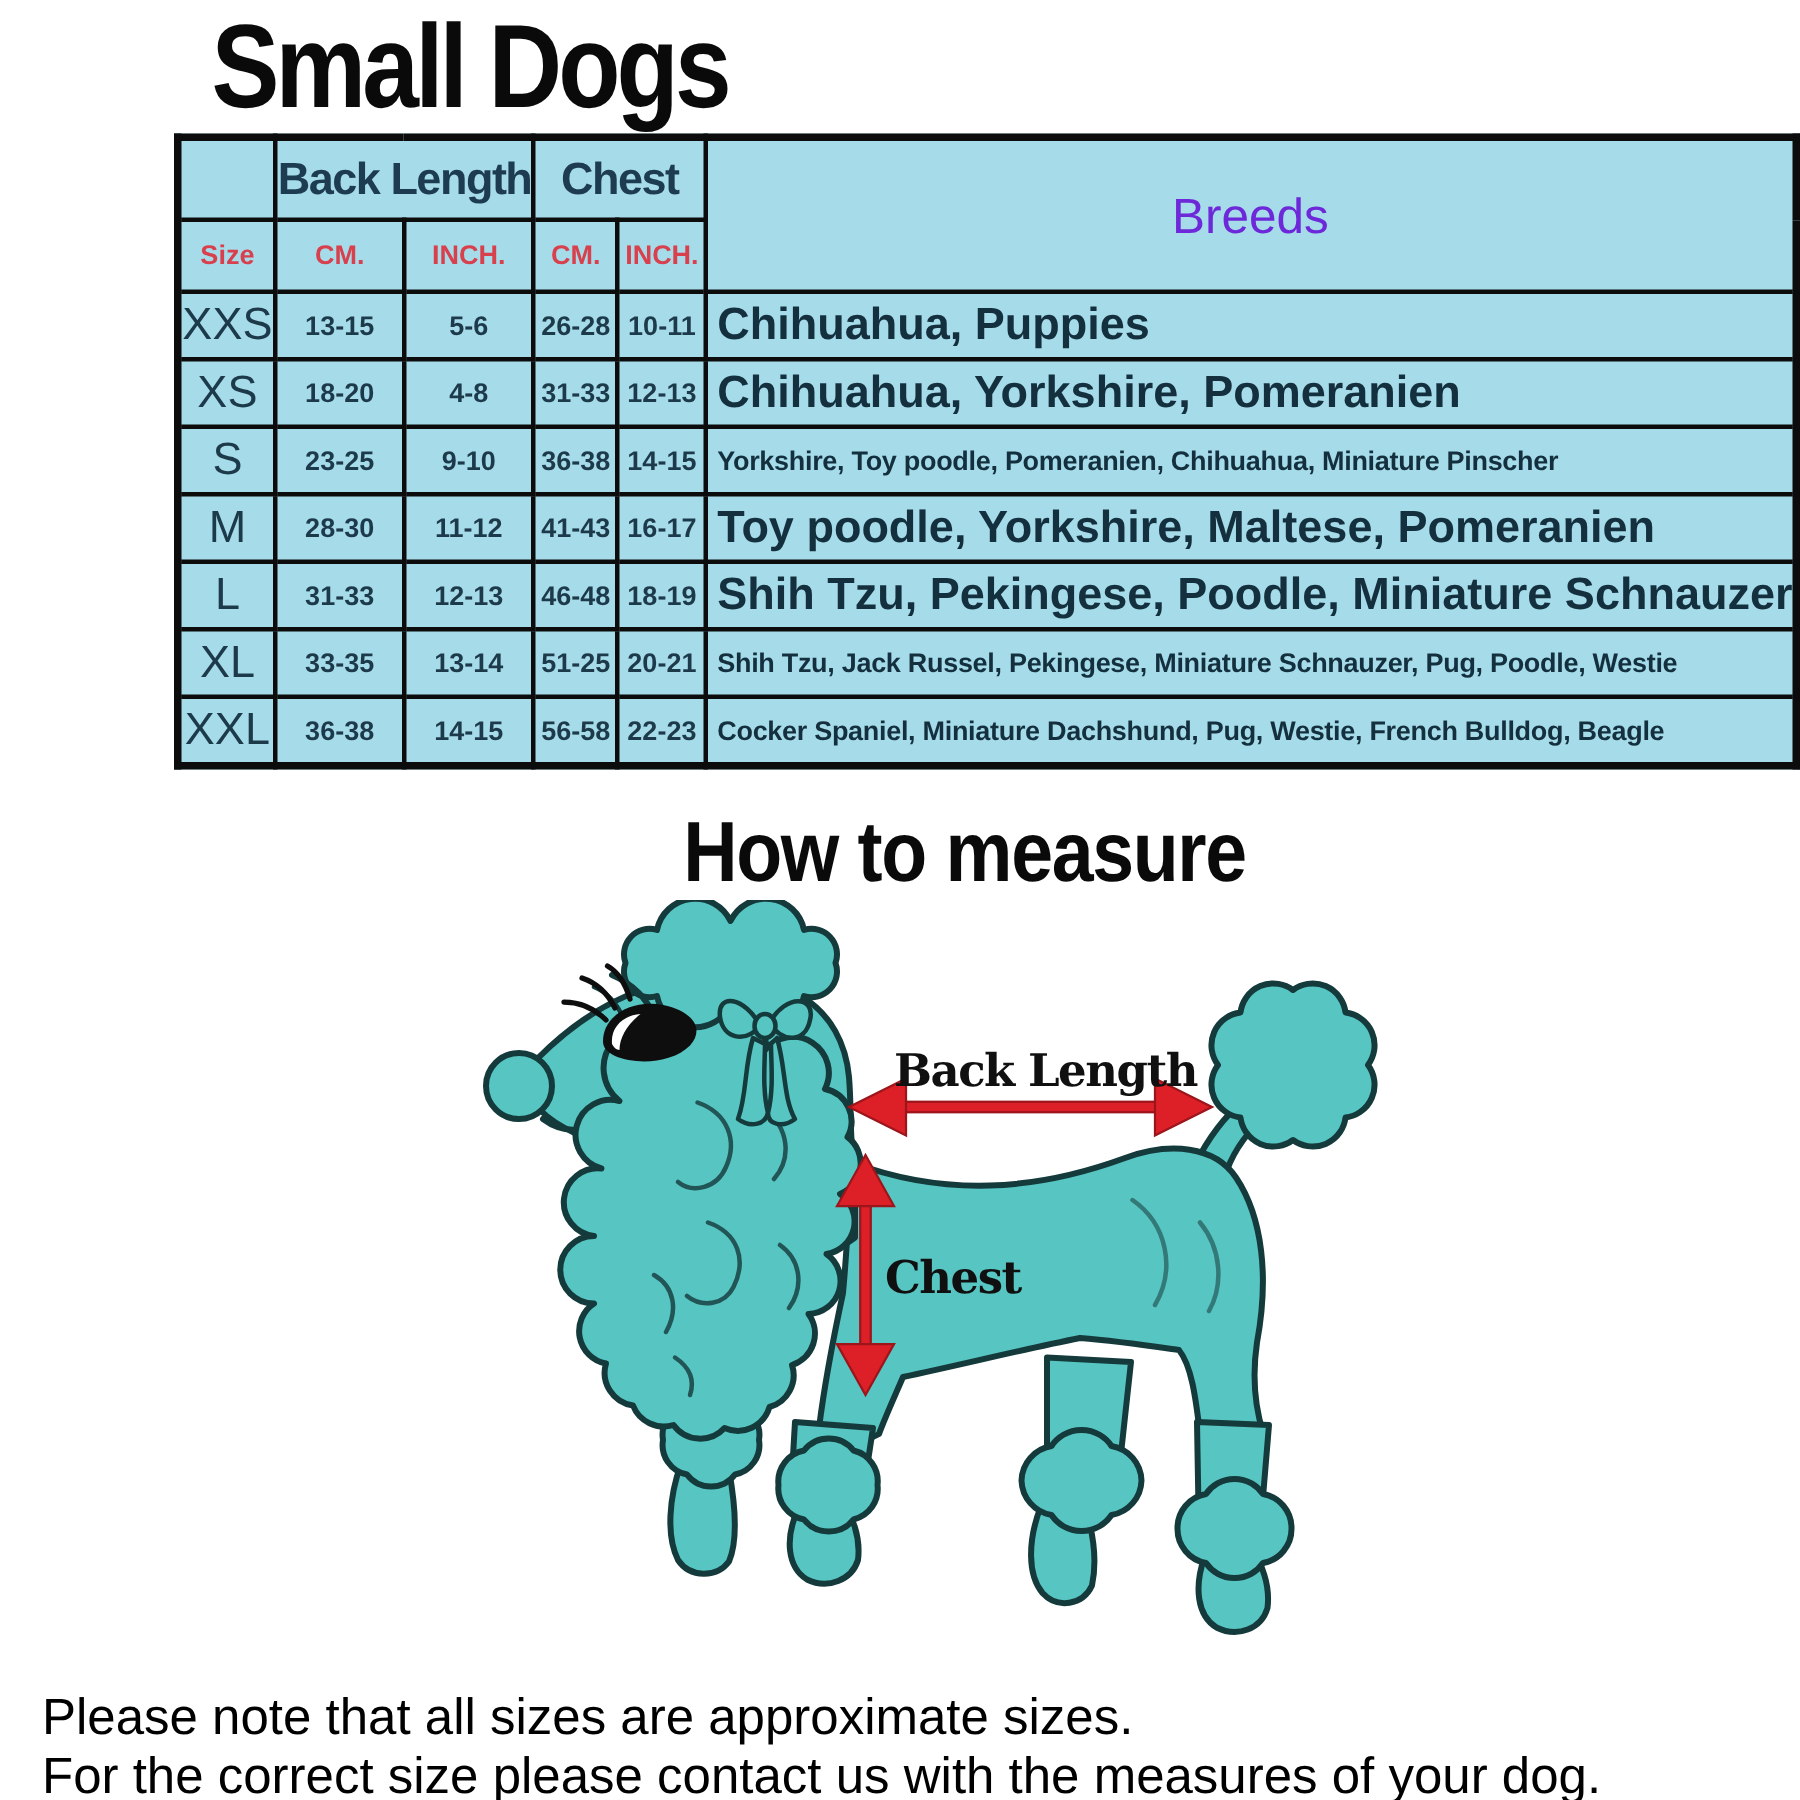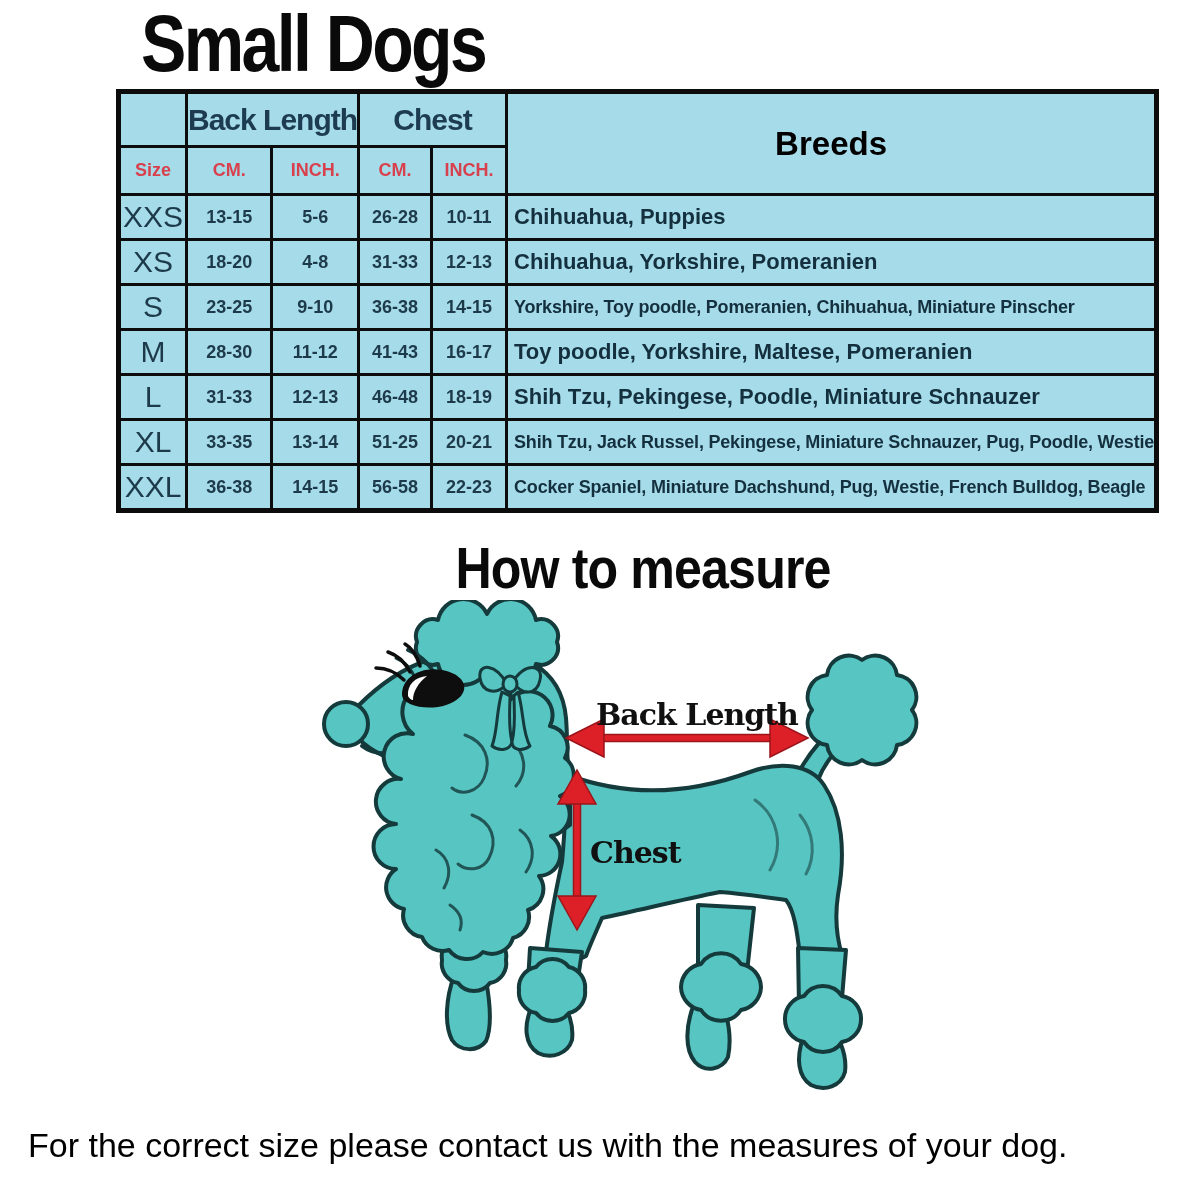--- a/index.html
+++ b/index.html
@@ -7,25 +7,25 @@
         font-family:"Liberation Sans",sans-serif;border-radius:17px;}
   
   .title{position:absolute;left:141px;top:4px;font-size:79px;line-height:1;font-weight:800;
          color:#0a0a0a;letter-spacing:-3px;transform:scaleX(.86);transform-origin:left top;white-space:nowrap;}
   
   .size-table{position:absolute;left:116px;top:89px;border-collapse:collapse;table-layout:fixed;
               background:#a6dbe9;border:5px solid #0c0c0c;}
   .size-table td{border:3px solid #0c0c0c;text-align:center;vertical-align:middle;
                  padding:0;white-space:nowrap;overflow:hidden;}
   .grp{color:#1d3c52;font-size:30px;font-weight:700;letter-spacing:-1px;height:51px;}
-  .breeds-hd{color:#000000;font-size:33px;font-weight:700;}
+  .breeds-hd{color:#6d28d9;font-size:33px;font-weight:400;}
   .redhd{color:#d9404d;font-size:18px;font-weight:700;height:45px;}
   .szcell{color:#1d3a4a;font-size:30px;font-weight:400;height:42px;}
   .numcell{color:#1d3a4a;font-size:18px;font-weight:700;}
-  .breeds{color:#14303e;font-size:22px;font-weight:700;text-align:left !important;padding-left:6px !important;}
+  .breeds{color:#14303e;font-size:30px;font-weight:700;text-align:left !important;padding-left:6px !important;}
   .breeds.small{font-size:18px;letter-spacing:-.2px;}
   
   .howto{position:absolute;left:643px;top:540px;font-size:57px;line-height:1;font-weight:800;color:#0a0a0a;
          letter-spacing:-1px;transform:translateX(-50%) scaleX(.88);white-space:nowrap;}
   
   .dogbox{position:absolute;left:300px;top:600px;width:800px;height:510px;}
   .dogbox svg{position:absolute;left:0;top:0;}
   .mlabel{position:absolute;font-family:"DejaVu Serif","Liberation Serif",serif;font-weight:bold;
           color:#101010;font-size:30px;line-height:1;white-space:nowrap;letter-spacing:-1px;}
   .mlabel.backlen{left:296px;top:100px;}
@@ -214,16 +214,17 @@
         <rect x="273.5" y="198" width="7" height="104"></rect>
         <polygon points="277,170 258,204 296,204"></polygon>
         <polygon points="277,330 258,296 296,296"></polygon>
       </g>
     </svg>
     <div class="mlabel backlen">Back Length</div>
     <div class="mlabel chest">Chest</div>
   </div>
 
   <div class="footer">
+    <div>Please note that all sizes are approximate sizes.</div>
     <div>For the correct size please contact us with the measures of your dog.</div>
   </div>
 
 </div>
 
 </body></html>

